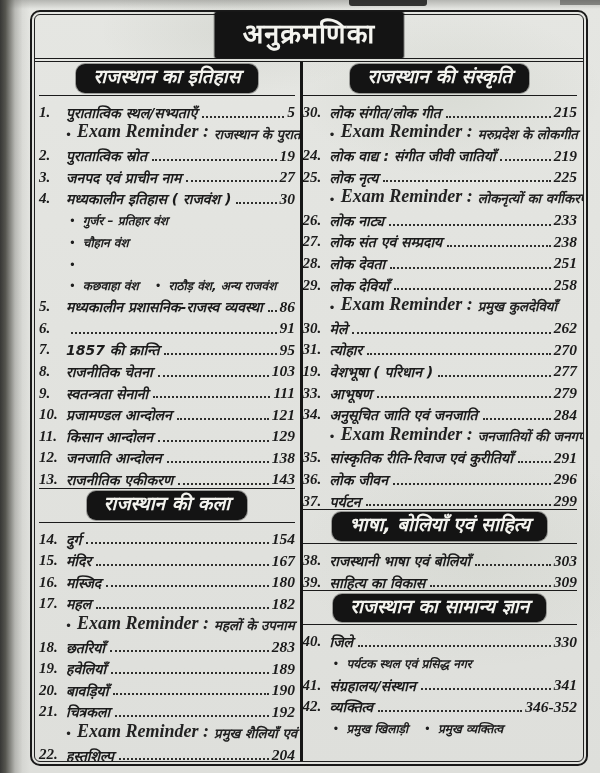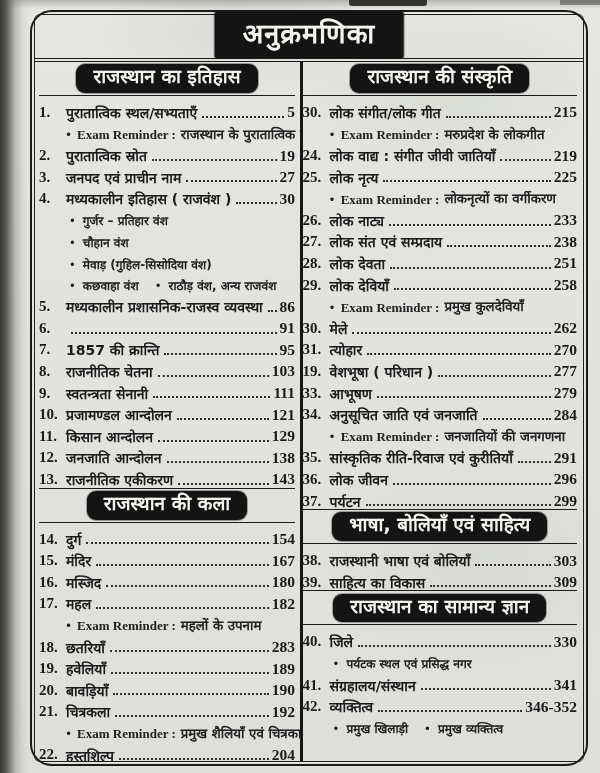--- a/index.html
+++ b/index.html
@@ -23,36 +23,36 @@
   .edge-top{
     position:absolute;top:0;left:0;right:0;height:9px;z-index:5;pointer-events:none;
     background:linear-gradient(to bottom,rgba(70,70,66,.30),transparent);
   }
   .smudge-a{position:absolute;top:0;left:349px;width:78px;height:6px;background:rgba(25,25,23,.85);border-radius:0 0 3px 3px;z-index:7;}
   .smudge-b{position:absolute;top:0;left:560px;width:40px;height:5px;background:rgba(40,40,38,.45);z-index:7;}
 
   
   .frame{
     position:absolute;left:30px;top:10px;width:554px;height:752px;
-    border:2.5px solid #1a1a1a;border-radius:22px;z-index:2;
+    border:2.5px solid #1a1a1a;border-radius:10px;z-index:2;
   }
   .inner{
     position:absolute;inset:2px;border:1.3px solid #222;border-radius:6px;overflow:hidden;
   }
   .title-box{
     position:absolute;top:0;left:50%;transform:translateX(-50%);
     background:#141414;color:#f4f4ef;
     font-size:27px;font-weight:bold;letter-spacing:1px;
     padding:2px 28px 7px;z-index:4;border-radius:2px;
     box-shadow:0 0 0 1px rgba(20,20,20,.4);
   }
   .title-space{height:43px;border-bottom:1.6px solid #1b1b1b;}
   .cols{
     position:absolute;top:46px;left:0;right:0;bottom:0;
-    display:flex;border-top:1.1px solid #1b1b1b;
+    display:flex;border-top:1.1px solid #1b1b1b;font-style:italic;
   }
   .col{display:flex;flex-direction:column;overflow:hidden;}
   .col-left{width:256px;padding:0 5px 0 4px;}
   .col-right{flex:1;padding:0 6px 0 0;}
   .divider{width:2.6px;background:#161616;}
 
   
   .hdr-row{
     height:33px;flex:0 0 auto;
     border-top:1.4px solid #1b1b1b;border-bottom:1.6px solid #1b1b1b;
@@ -76,21 +76,21 @@
   .lbl{font-weight:bold;font-size:14px;line-height:1.05;white-space:nowrap;}
   .dots{flex:1;border-bottom:2.1px dotted #2e2e2c;margin:0 3px 3px 5px;min-width:8px;}
   .pg{
     font-family:"Liberation Serif",serif;font-weight:bold;
     font-size:15.5px;line-height:1.05;white-space:nowrap;
   }
 
   
   .rem{height:21.6px;flex:0 0 auto;display:flex;align-items:flex-end;padding-left:26px;color:#222;}
   .rem .dot{font-size:12px;line-height:1.1;margin-right:5px;}
-  .rl{font-family:"Liberation Serif",serif;font-weight:600;font-size:13px;line-height:1.1;margin-right:5px;white-space:nowrap;}
+  .rl{font-family:"Liberation Serif",serif;font-weight:600;font-size:18px;line-height:1.1;margin-right:5px;white-space:nowrap;}
   .rt{font-weight:bold;font-size:13.3px;line-height:1.1;white-space:nowrap;}
 
   
   .sub{height:21.6px;flex:0 0 auto;display:flex;align-items:flex-end;padding-left:30px;color:#1d1d1d;}
   .sub .dot{font-size:11.5px;line-height:1.15;margin-right:7px;}
   .sub .bt{font-weight:bold;font-size:12px;line-height:1.1;white-space:nowrap;}
   .sub .gap{width:16px;}
 </style>
 </head>
 <body>
@@ -141,21 +141,20 @@
             <div class="sub">
               <span class="dot">•</span>
               <span class="bt">गुर्जर – प्रतिहार वंश</span>
             </div>
             <div class="sub">
               <span class="dot">•</span>
               <span class="bt">चौहान वंश</span>
             </div>
             <div class="sub">
               <span class="dot">•</span>
-              <span class="bt">मेवाड़ (गुहिल-सिसोदिया वंश)</span>
             </div>
             <div class="sub">
               <span class="dot">•</span>
               <span class="bt">कछवाहा वंश</span>
               <span class="gap"></span>
               <span class="dot">•</span>
               <span class="bt">राठौड़ वंश, अन्य राजवंश</span>
             </div>
             <div class="row">
               <span class="num">5.</span>

